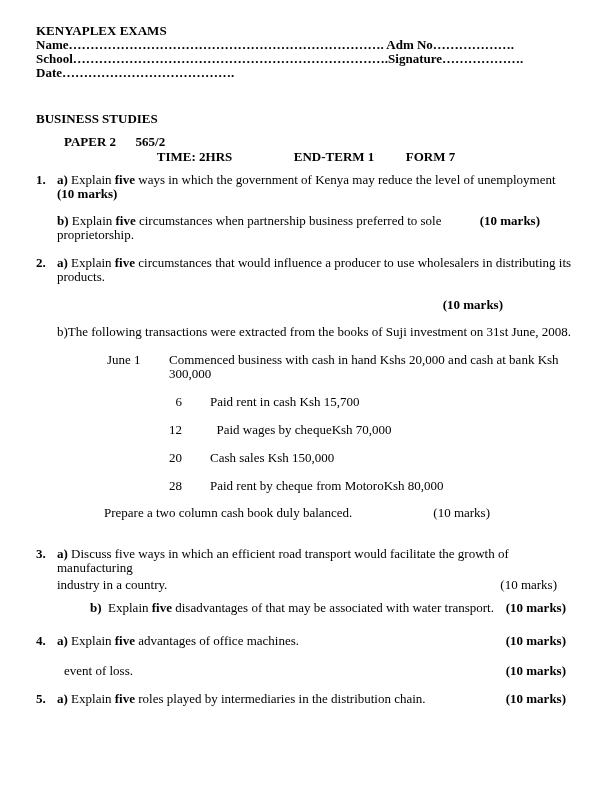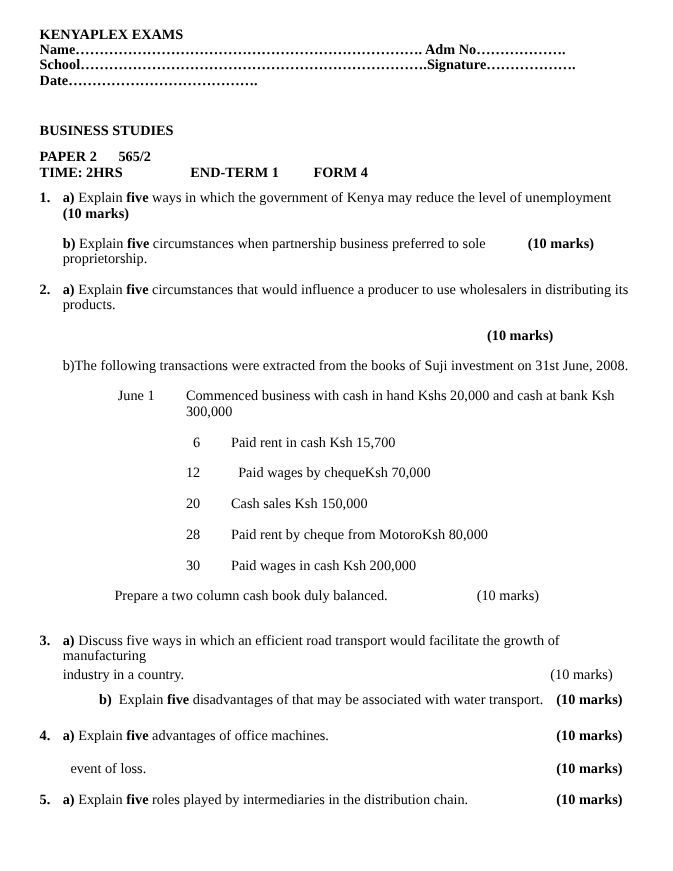--- a/index.html
+++ b/index.html
@@ -28,22 +28,22 @@
   .mr86 { margin-right: 86px; }
   .qnum { width: 21px; flex: none; font-weight: bold; }
   .qbody { flex: 1; }
   .sub { margin-left: 21px; }
   .sub2 { margin-left: 34px; }
   .sub3 { margin-left: 26px; }
   
   .org { margin-top: 0; }
   .fill-line { font-weight: bold; white-space: nowrap; overflow: hidden; }
   .subject { margin-top: 32px; }
-  .paper-row { margin-top: 9px; }
-  .time-row { margin-top: 1px; display: flex; }
+  .paper-row { margin-top: 9px; margin-left: 28px; }
+  .time-row { margin-top: 1px; display: flex; justify-content: center; }
   .time-cell1 { width: 137px; flex: none; }
   .time-cell2 { width: 112px; flex: none; }
   
   .q1a { margin-top: 9px; }
   .q1b { margin-top: 13px; }
   .q2a { margin-top: 14px; }
   .q2marks { margin-top: 14px; }
   .q2b { margin-top: 13px; }
   .t-first { margin-top: 14px; display: flex; }
   .tlabel { margin-left: 71px; width: 62px; flex: none; }
@@ -67,21 +67,21 @@
   <div class="org b">KENYAPLEX EXAMS</div>
   <div class="fill-line">Name………………………………………………………………. Adm No……………….</div>
   <div class="fill-line">School……………………………………………………………….Signature……………….</div>
   <div class="fill-line">Date………………………………….</div>
 
   <div class="subject b">BUSINESS STUDIES</div>
   <div class="paper-row b pre">PAPER 2      565/2</div>
   <div class="time-row b">
     <span class="time-cell1">TIME: 2HRS</span>
     <span class="time-cell2">END-TERM 1</span>
-    <span>FORM 4</span>
+    <span>FORM 7</span>
   </div>
 
   <div class="row q1a">
     <span class="qnum">1.</span>
     <span class="qbody"><b>a) </b>Explain <b>five</b> ways in which the government of Kenya may reduce the level of unemployment <b>(10 marks)</b></span>
   </div>
   <div class="row sub q1b">
     <span><b>b)</b> Explain <b>five</b> circumstances when partnership business preferred to sole proprietorship.</span>
     <span class="marks b mr36">(10 marks)</span>
   </div>
@@ -107,24 +107,20 @@
     <span class="tday">12</span>
     <span class="tdesc">&nbsp;&nbsp;Paid wages by chequeKsh 70,000</span>
   </div>
   <div class="trow">
     <span class="tday">20</span>
     <span class="tdesc">Cash sales Ksh 150,000</span>
   </div>
   <div class="trow">
     <span class="tday">28</span>
     <span class="tdesc">Paid rent by cheque from MotoroKsh 80,000</span>
-  </div>
-  <div class="trow">
-    <span class="tday">30</span>
-    <span class="tdesc">Paid wages in cash Ksh 200,000</span>
   </div>
   <div class="prep">
     <span>Prepare a two column cash book duly balanced.</span>
     <span class="marks mr86">(10 marks)</span>
   </div>
 
   <div class="row q3">
     <span class="qnum">3.</span>
     <span class="qbody"><b>a) </b>Discuss five ways in which an efficient road transport would facilitate the growth of manufacturing</span>
   </div>

